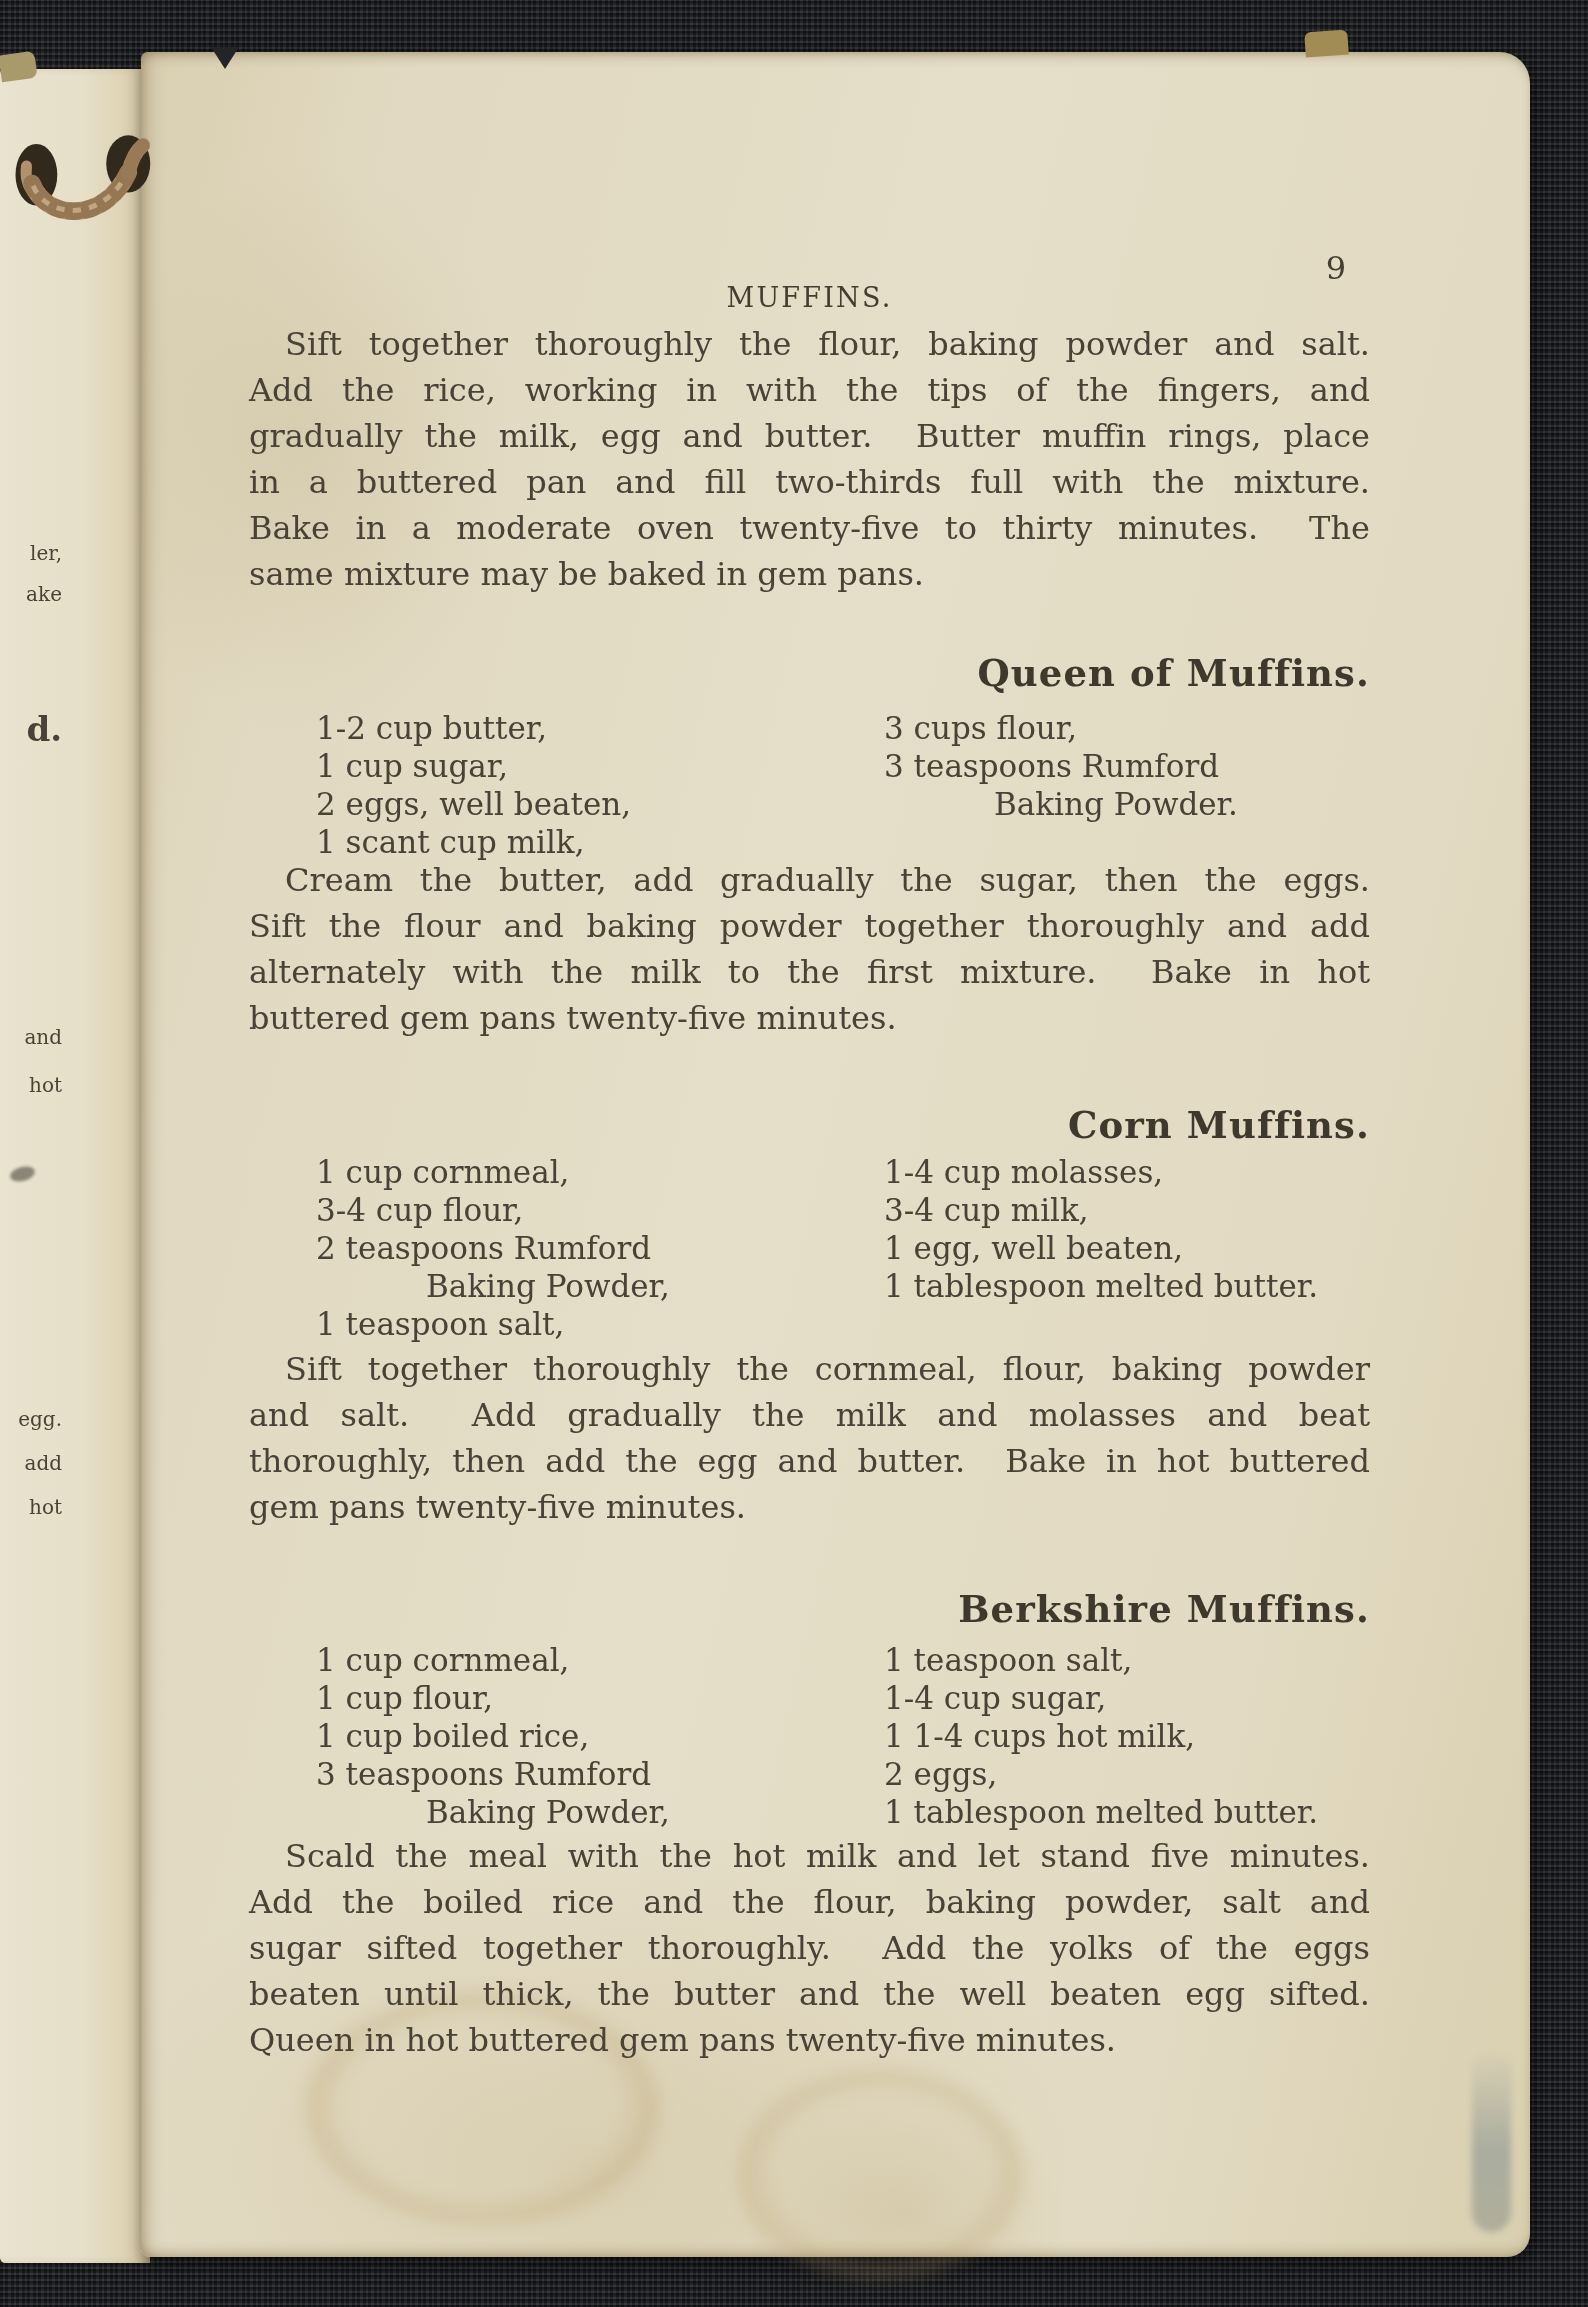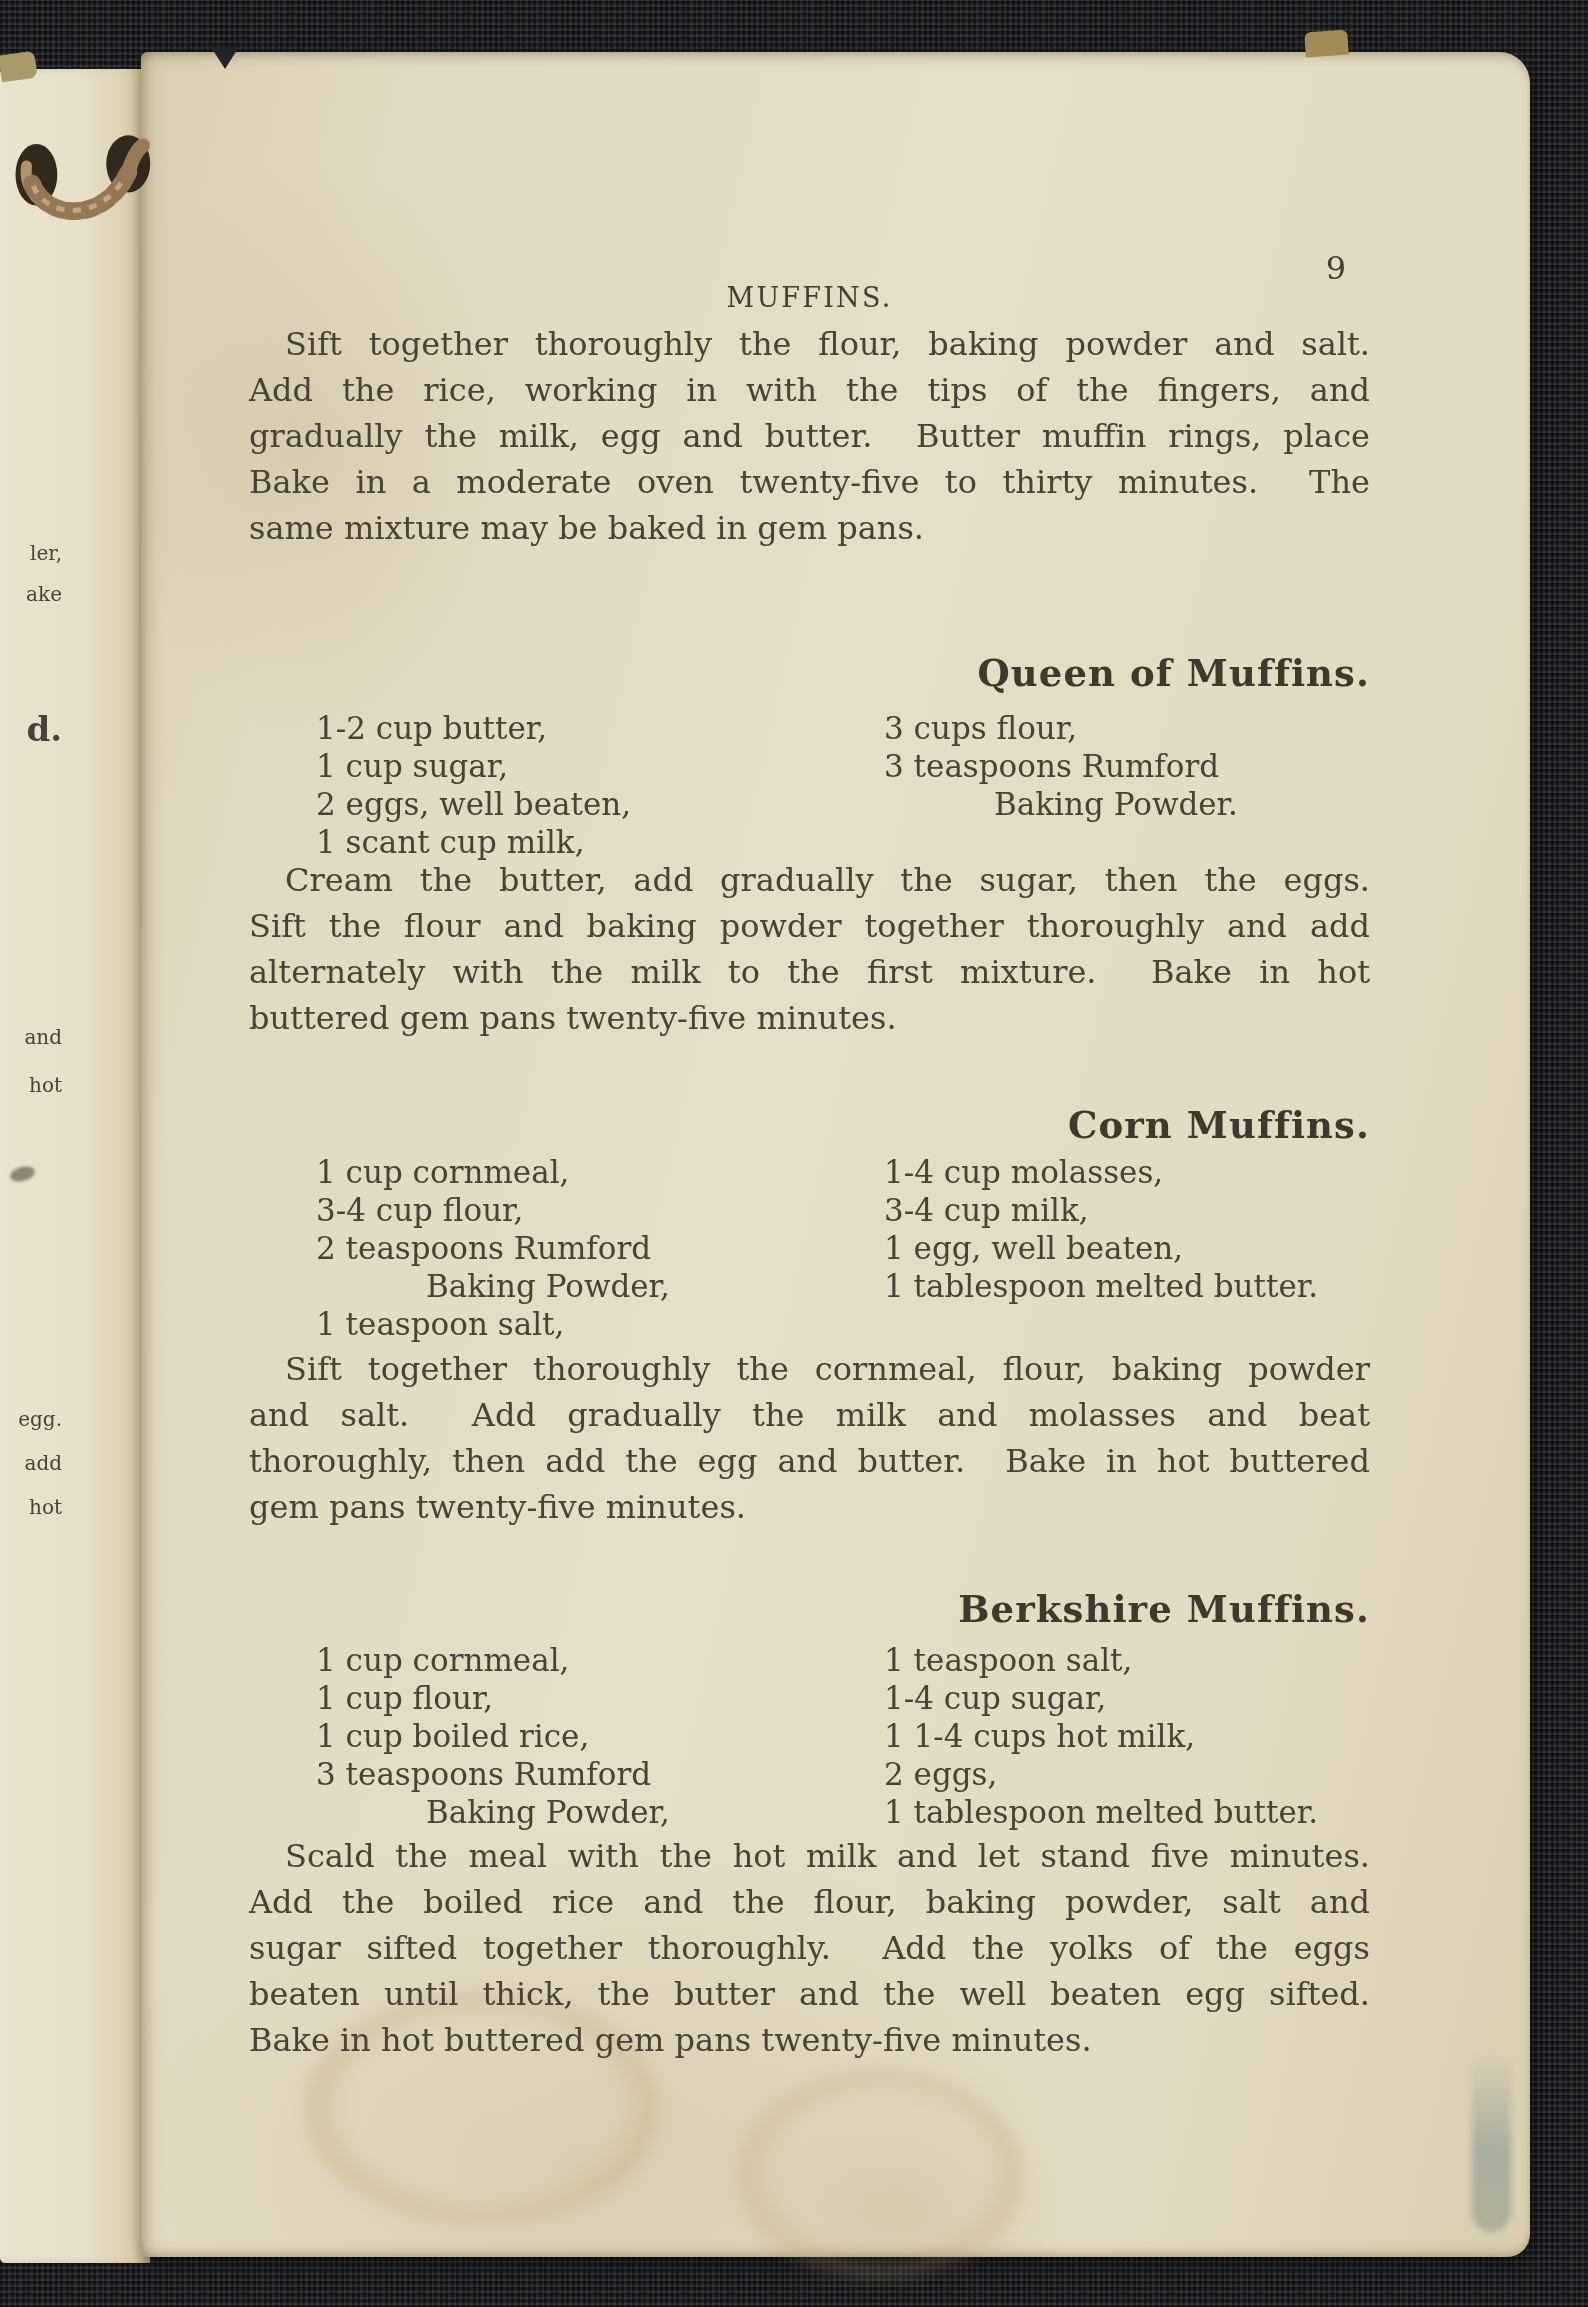--- a/index.html
+++ b/index.html
@@ -94,20 +94,21 @@
 
     <div class="content-block header-row">
       <div class="running-head">MUFFINS.</div>
       <div class="pagenum">9</div>
     </div>
 
     <div class="content-block para" style="top:269px">
       <div class="line indent">Sift together thoroughly the flour, baking powder and salt.</div>
       <div class="line">Add the rice, working in with the tips of the fingers, and</div>
       <div class="line">gradually the milk, egg and butter.  Butter muffin rings, place</div>
+      <div class="line">in a buttered pan and fill two-thirds full with the mixture.</div>
       <div class="line">Bake in a moderate oven twenty-five to thirty minutes.  The</div>
       <div class="line last">same mixture may be baked in gem pans.</div>
     </div>
 
     <div class="content-block recipe-title" style="top:599px">Queen of Muffins.</div>
     <div class="ing-block" style="top:657px">
       <div class="ing-col col-left">
         <div class="ing-line">1-2 cup butter,</div>
         <div class="ing-line">1 cup sugar,</div>
         <div class="ing-line">2 eggs, well beaten,</div>
@@ -164,21 +165,21 @@
         <div class="ing-line">1 1-4 cups hot milk,</div>
         <div class="ing-line">2 eggs,</div>
         <div class="ing-line">1 tablespoon melted butter.</div>
       </div>
     </div>
     <div class="content-block para" style="top:1781px">
       <div class="line indent">Scald the meal with the hot milk and let stand five minutes.</div>
       <div class="line">Add the boiled rice and the flour, baking powder, salt and</div>
       <div class="line">sugar sifted together thoroughly.  Add the yolks of the eggs</div>
       <div class="line">beaten until thick, the butter and the well beaten egg sifted.</div>
-      <div class="line last">Bake in hot buttered gem pans twenty-five minutes.</div>
+      <div class="line last">Queen in hot buttered gem pans twenty-five minutes.</div>
     </div>
   </div>
 
   <div class="notch"></div>
   <div class="deb-right"></div>
 
   <svg class="binding" width="165" height="110" viewBox="0 0 300 200">
     <ellipse cx="48" cy="76" rx="38" ry="56" fill="#32291d"></ellipse>
     <ellipse cx="215" cy="56" rx="40" ry="52" fill="#32291d"></ellipse>
     <path d="M 30 60 Q 26 92 44 110" stroke="#b2926b" stroke-width="20" fill="none" stroke-linecap="round"></path>

